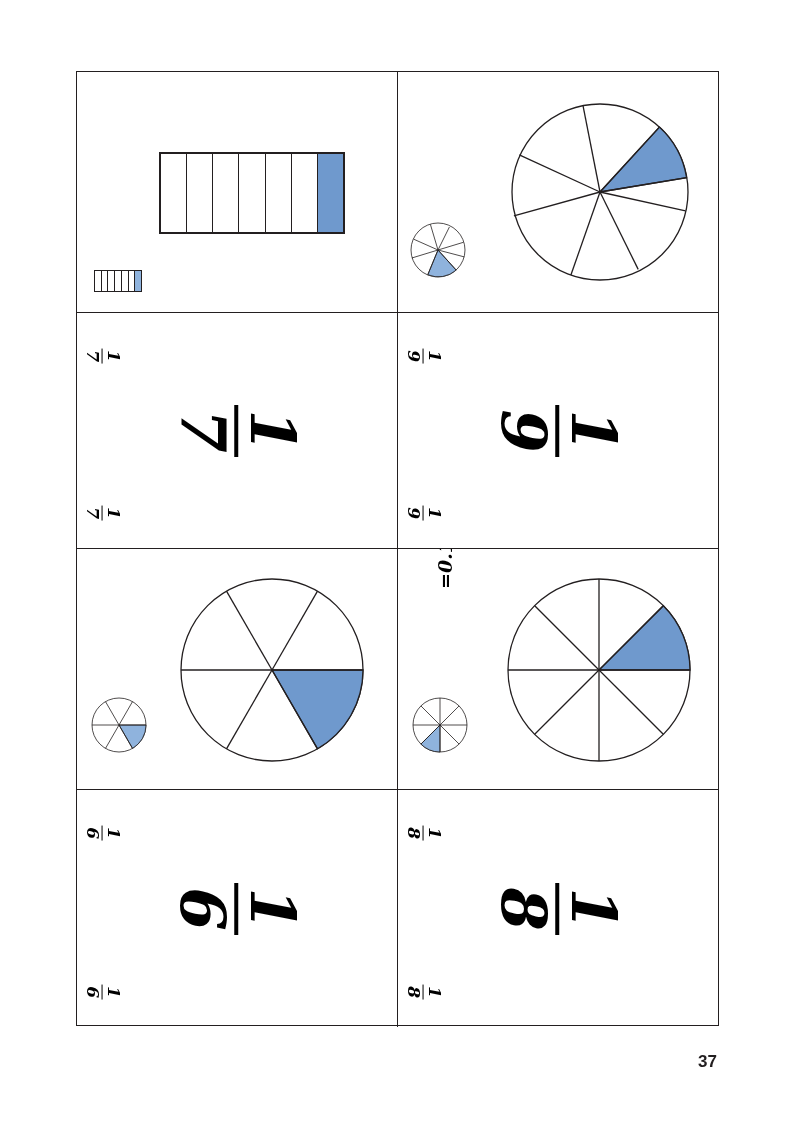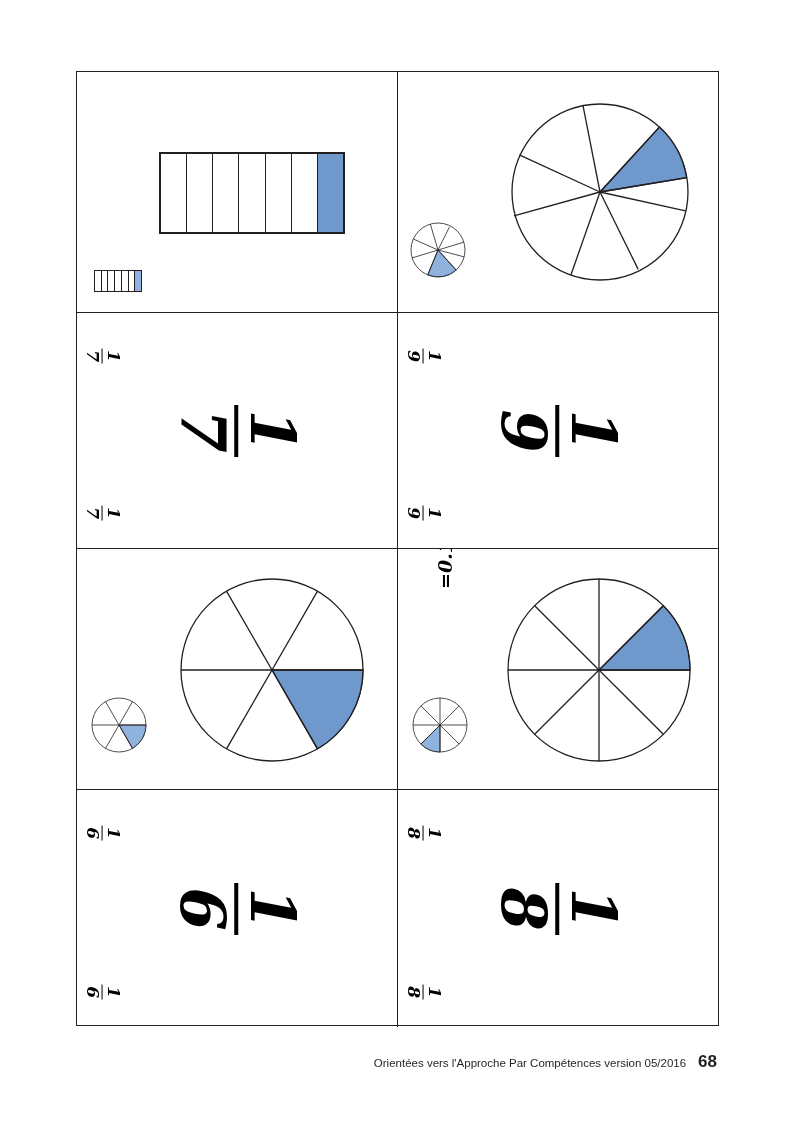--- a/index.html
+++ b/index.html
@@ -375,17 +375,16 @@
       <div class="frac-small bl">
         <span class="num">1</span>
         <span class="bar"></span>
         <span class="den">8</span>
       </div>
     </div>
 
   </div>
 
   <div class="footer">
-    <span class="footer-text">Orientées vers l'Approche Par Compétences version 05/2016</span>
-    <span class="footer-page">68</span>
+    <span class="footer-page">37</span>
   </div>
 
 </div>
 
 </body></html>

